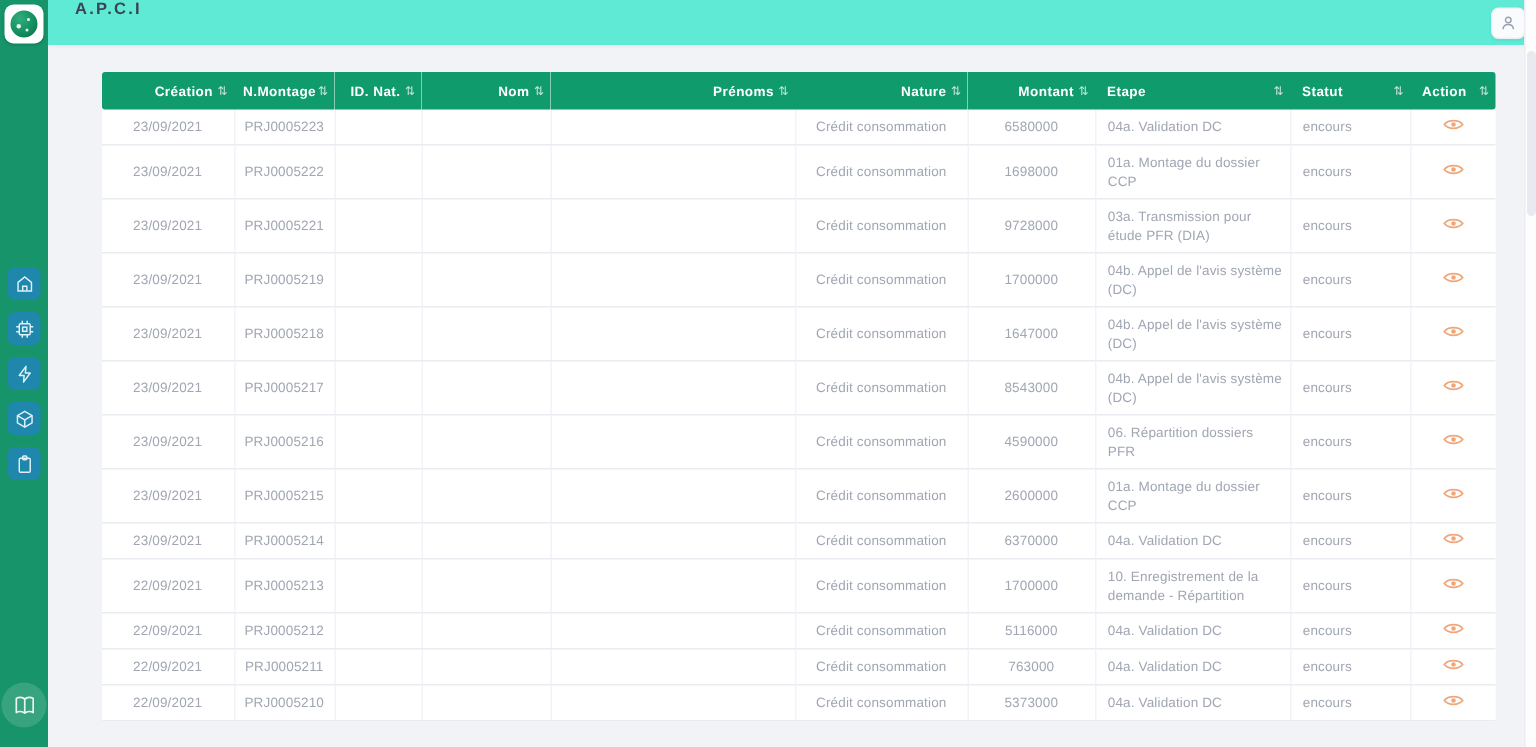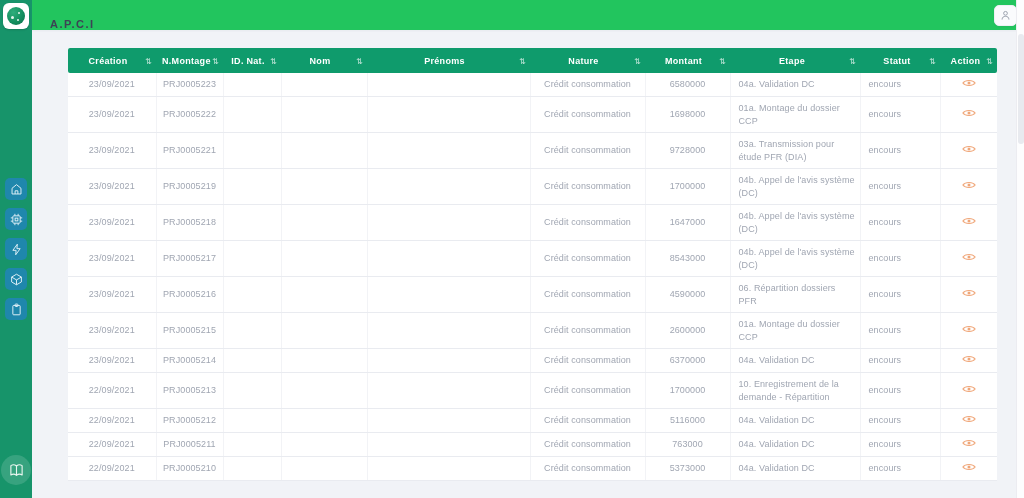--- a/index.html
+++ b/index.html
@@ -26,42 +26,42 @@
   .logo-globe i:nth-child(2){width:2px;height:2px;left:10px;top:12px;}
   .logo-globe i:nth-child(3){width:2px;height:2px;left:11px;top:5px;}
   .side-nav{position:absolute;left:0;top:50%;transform:translateY(-50%);width:32px;
         display:flex;flex-direction:column;align-items:center;gap:8px;}
   .nav-btn{width:22px;height:22px;border:none;border-radius:5px;background:var(--nav-teal);
         display:flex;align-items:center;justify-content:center;cursor:pointer;color:#dff0f7;}
   .book-btn{position:absolute;left:1px;bottom:13px;width:30px;height:30px;border:none;border-radius:50%;
         background:rgba(255,255,255,.14);display:flex;align-items:center;justify-content:center;cursor:pointer;color:#eaf6f0;}
 
   
-  .topbar{position:absolute;left:32px;right:0;top:0;height:30px;background:#22c55e;z-index:4;
-        box-shadow:0 1px 2px rgba(40,50,80,.05);display:flex;align-items:flex-end;}
+  .topbar{position:absolute;left:32px;right:0;top:0;height:30px;background:#5eead4;z-index:4;
+        box-shadow:0 1px 2px rgba(40,50,80,.05);display:flex;align-items:flex-start;}
   .app-title{margin-left:18px;font-size:11px;font-weight:bold;color:#3d4254;letter-spacing:1.5px;}
   .user-btn{position:absolute;right:7px;top:5px;width:23px;height:21px;background:#fafbfd;border:1px solid #eef0f4;
         border-radius:5px;display:flex;align-items:center;justify-content:center;cursor:pointer;color:#9aa0ad;
         box-shadow:0 1px 2px rgba(40,50,80,.06);}
 
   
   .main{position:absolute;left:32px;top:30px;right:0;bottom:0;}
   .toolbar{display:flex;justify-content:space-between;align-items:center;margin:9px 27px 0 36px;
         font-size:10px;color:var(--muted);}
   .toolbar-left,.toolbar-right{display:flex;align-items:center;gap:7px;}
   .select{display:flex;align-items:center;gap:9px;height:21px;padding:0 8px;background:#fff;
         border:1px solid #d9dee8;border-radius:3px;cursor:pointer;color:var(--muted);}
   .search-input{width:96px;height:21px;border:1px solid #d9dee8;border-radius:3px;background:#fff;
         font-size:10px;color:#5a6172;padding:0 5px;outline:none;font-family:inherit;}
 
   
   table{border-collapse:collapse;table-layout:fixed;width:929px;margin:9px 0 0 36px;background:#fff;}
   thead th{background:var(--green);color:#fff;font-size:9px;font-weight:bold;height:25px;
-        position:relative;text-align:center;letter-spacing:.3px;padding:0 14px 0 6px;cursor:pointer;}
-  thead th.th-left{text-align:center;padding-left:8px;}
+        position:relative;text-align:right;letter-spacing:.3px;padding:0 14px 0 6px;cursor:pointer;}
+  thead th.th-left{text-align:left;padding-left:8px;}
   thead th:first-child{border-radius:2px 0 0 2px;}
   thead th:last-child{border-radius:0 2px 2px 0;}
   th .sort{position:absolute;right:4px;top:50%;transform:translateY(-50%);font-size:8px;
         color:rgba(255,255,255,.75);font-weight:normal;font-family:"DejaVu Sans",sans-serif;}
   tbody td{font-size:9px;color:var(--cell-text);padding:4.5px 6px;text-align:center;background:#fff;
         border-bottom:1px solid #e9ebf0;line-height:13px;letter-spacing:.1px;vertical-align:middle;}
   tbody td:not(:last-child){border-right:1px solid #f2f3f6;}
   tbody td.td-left{text-align:left;padding-left:8px;padding-right:4px;}
   .action-btn{background:none;border:none;cursor:pointer;color:var(--orange);padding:0;line-height:0;}
 

